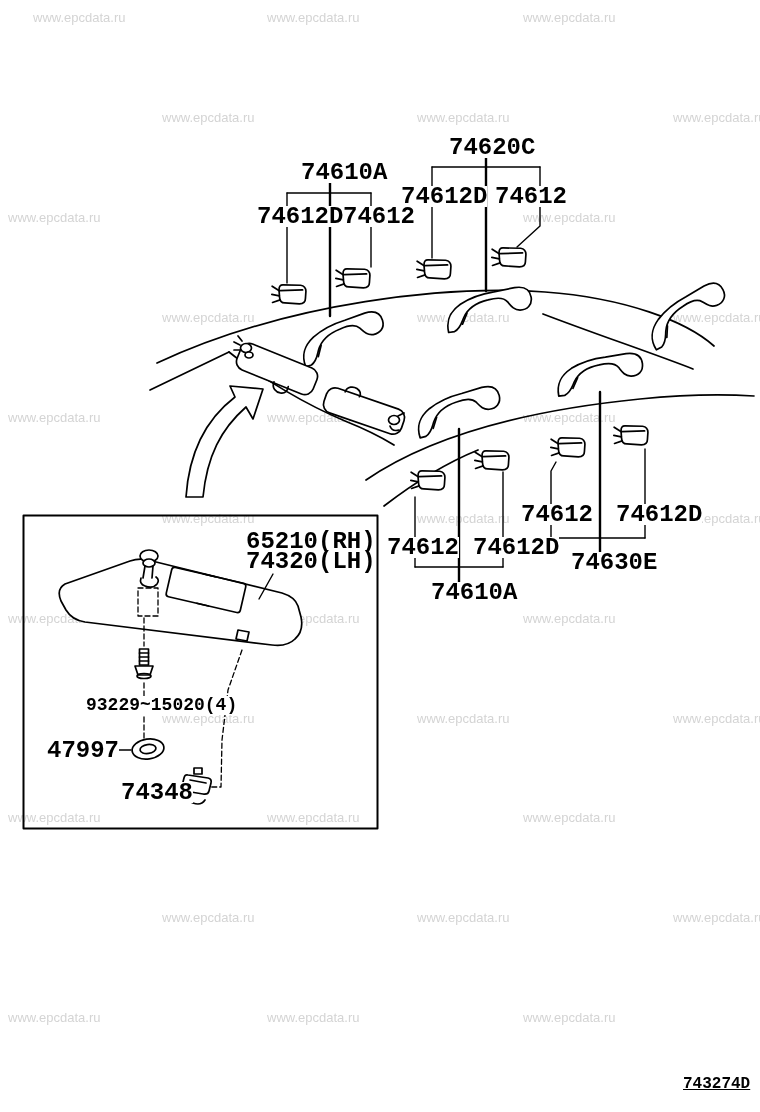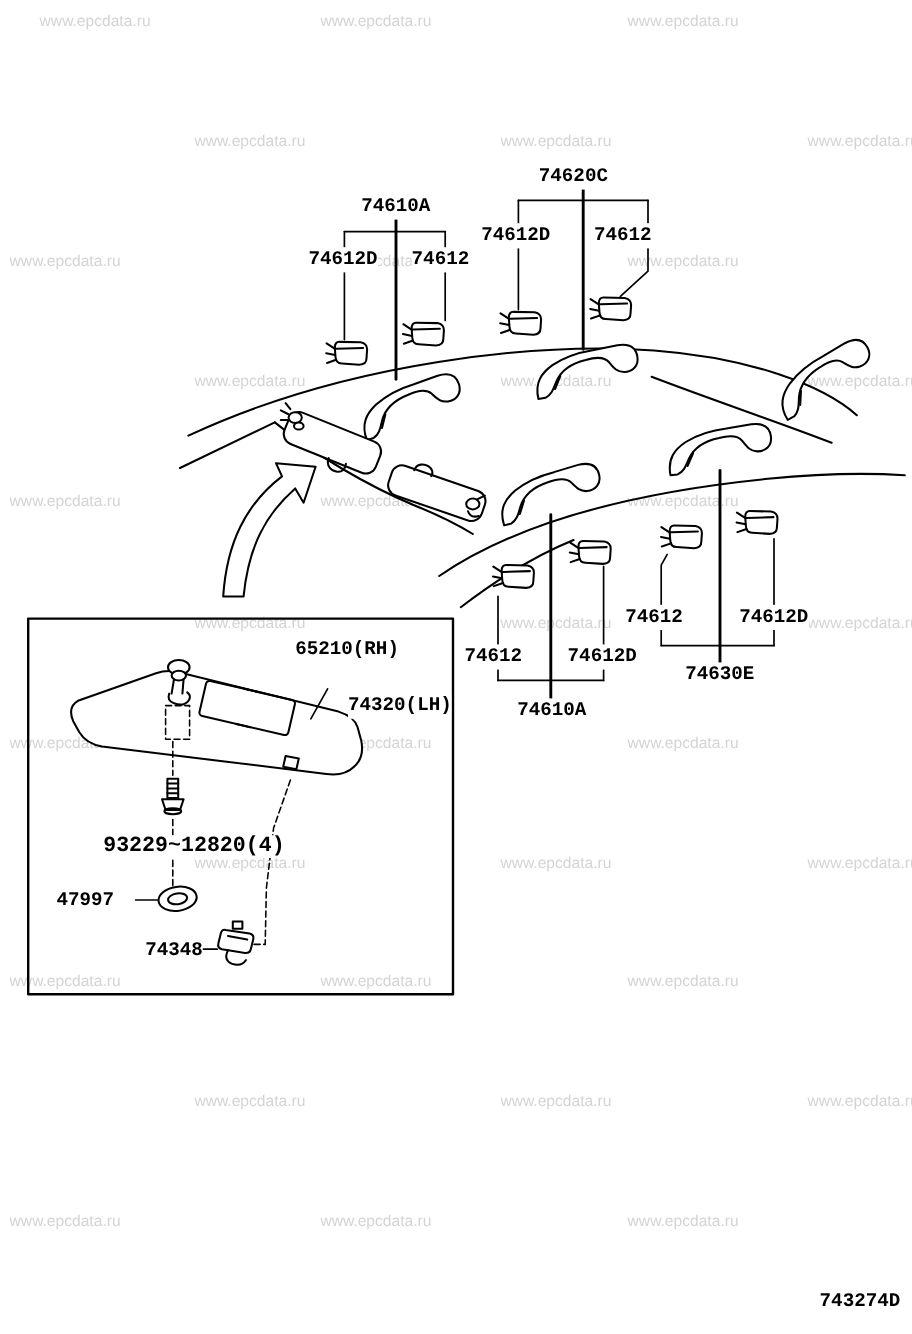--- a/index.html
+++ b/index.html
@@ -2,21 +2,21 @@
 <html><head>
 <meta charset="utf-8">
 <style>
   html,body{margin:0;padding:0;background:#fff;}
   #page{position:relative;width:760px;height:1112px;background:#fff;overflow:hidden;
         font-family:"Liberation Sans",sans-serif;}
   .wm{position:absolute;font-family:"Liberation Sans",sans-serif;font-size:13px;
       white-space:nowrap;user-select:none;}
   #art{position:absolute;left:0;top:0;}
   .lbl{position:absolute;font-family:"Liberation Mono","DejaVu Sans Mono",monospace;
-       font-weight:700;font-size:16px;line-height:21px;color:#000;background:#fff;
+       font-weight:700;font-size:24px;line-height:21px;color:#000;background:#fff;
        white-space:nowrap;padding:0;}
   .lbl.small{font-size:18px;line-height:19px;}
   .lbl.ref{font-size:16px;line-height:17px;}
 </style>
 </head>
 <body>
 
 <div id="page">
 
   <div id="wm-layer">
@@ -230,19 +230,19 @@
   <div class="lbl" style="left:401px;top:186px;">74612D</div>
   <div class="lbl" style="left:495px;top:186px;">74612</div>
   <div class="lbl" style="left:387px;top:537px;">74612</div>
   <div class="lbl" style="left:473px;top:537px;">74612D</div>
   <div class="lbl" style="left:431px;top:582px;">74610A</div>
   <div class="lbl" style="left:521px;top:504px;">74612</div>
   <div class="lbl" style="left:616px;top:504px;">74612D</div>
   <div class="lbl" style="left:571px;top:552px;text-align:right;">74630E</div>
 
   <div class="lbl" style="left:246px;top:531px;">65210(RH)</div>
-  <div class="lbl" style="left:246px;top:578px;margin-left:44px;">74320(LH)</div>
-  <div class="lbl small" style="left:86px;top:696px;">93229~12820(4)</div>
+  <div class="lbl" style="left:246px;top:551px;">74320(LH)</div>
+  <div class="lbl small" style="left:86px;top:696px;">93229~15020(4)</div>
   <div class="lbl" style="left:47px;top:740px;">47997</div>
   <div class="lbl" style="left:101px;top:782px;margin-left:20px;">74348</div>
 
-  <div class="lbl ref" style="left:683px;top:1076px;">743274D</div>
+  <div class="lbl ref" style="left:683px;top:1076px;text-decoration:underline;">743274D</div>
 </div>
 
 </body></html>

